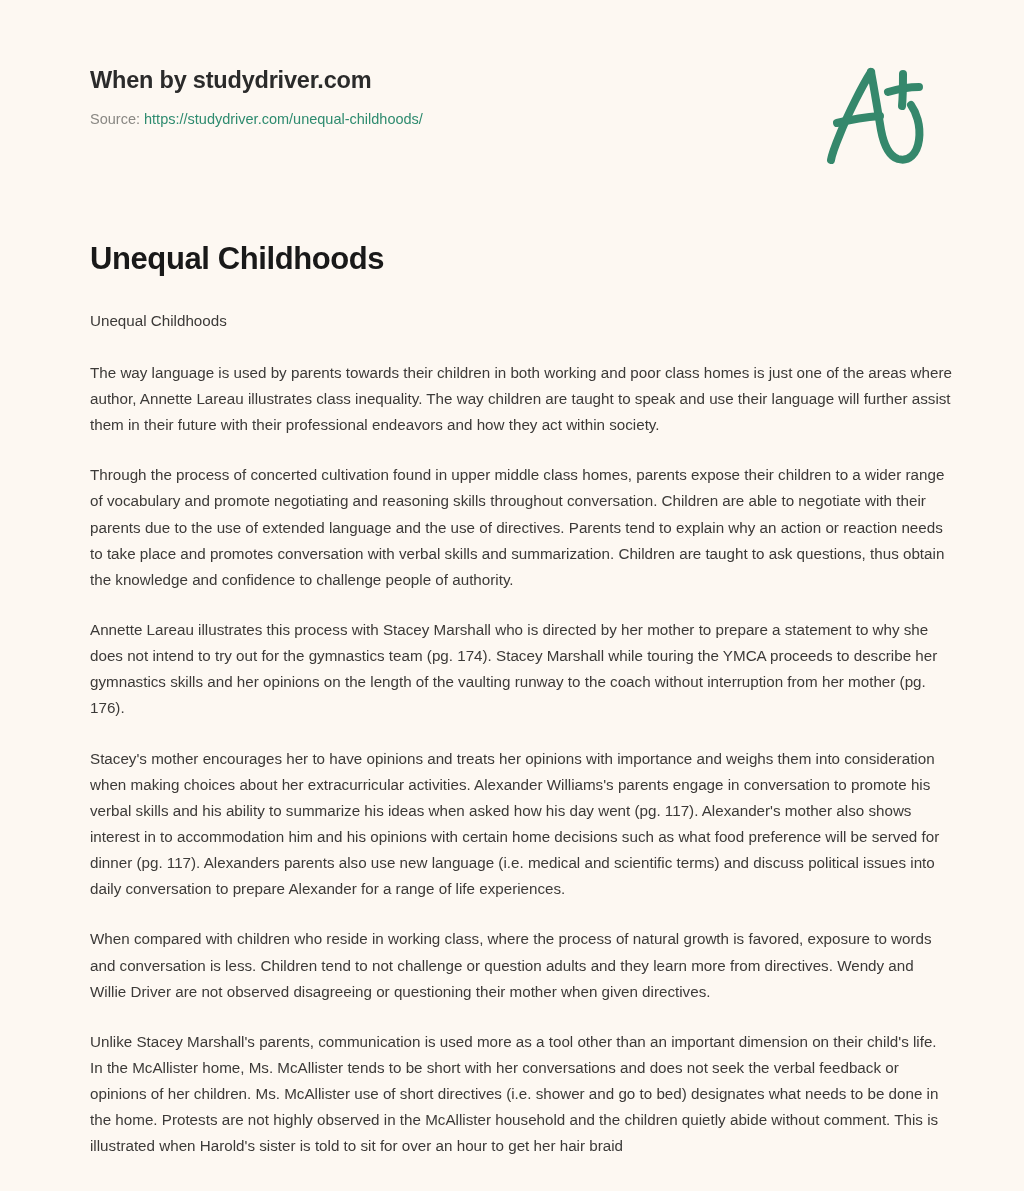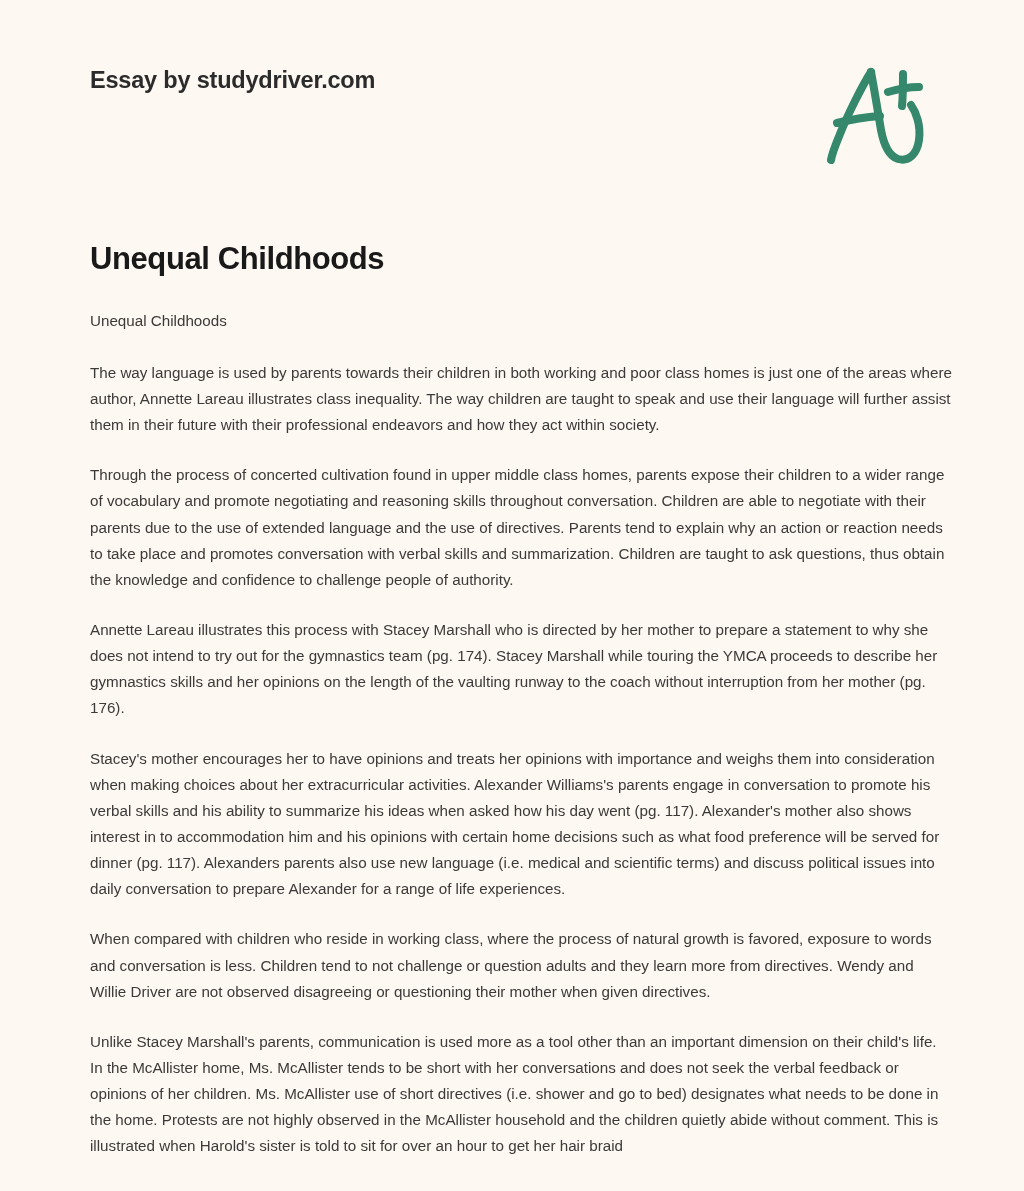--- a/index.html
+++ b/index.html
@@ -99,22 +99,26 @@
   }
 </style>
 </head>
 <body>
 
 <div class="page">
 
   <div class="header">
 
     <div class="header-left">
-      <div class="byline">Essay by studydriver.com</div>
+      <div class="byline">When by studydriver.com</div>
 
+      <div class="source-row">
+        <span class="source-label">Source:</span>
+        <a class="source-link" href="#">https://studydriver.com/unequal-childhoods/</a>
+      </div>
     </div>
 
     <div class="logo">
       <svg viewBox="0 0 118 108" xmlns="http://www.w3.org/2000/svg">
         <g fill="none" stroke="#35886c" stroke-linecap="round" stroke-linejoin="round">
 
           <path d="M53 10 C 44 24, 30 52, 22 72 C 17 84, 14 92, 13 98" stroke-width="8"></path>
 
           <path d="M53 10 C 56 26, 60 50, 63 68 C 66 84, 71 94, 80 97
                    C 91 100, 99 92, 101 78 C 103 63, 98 50, 93 43" stroke-width="8"></path>

